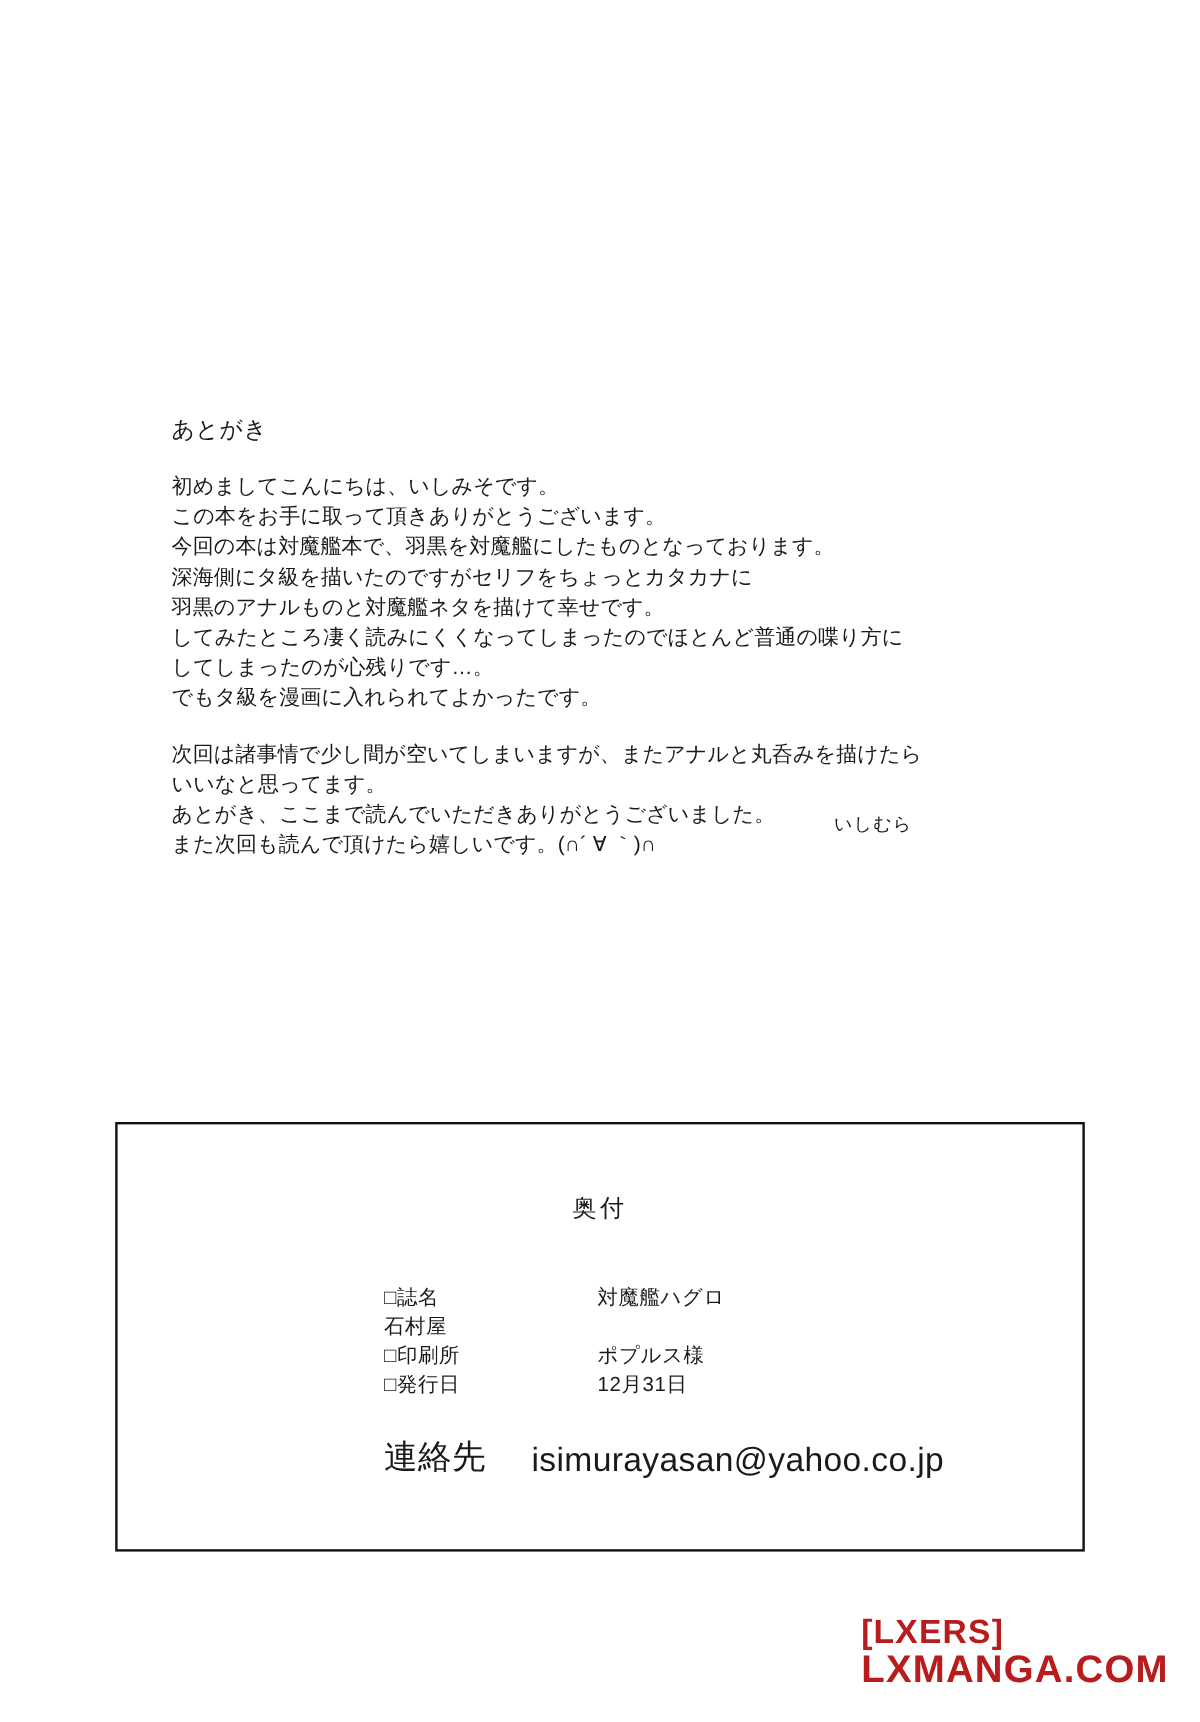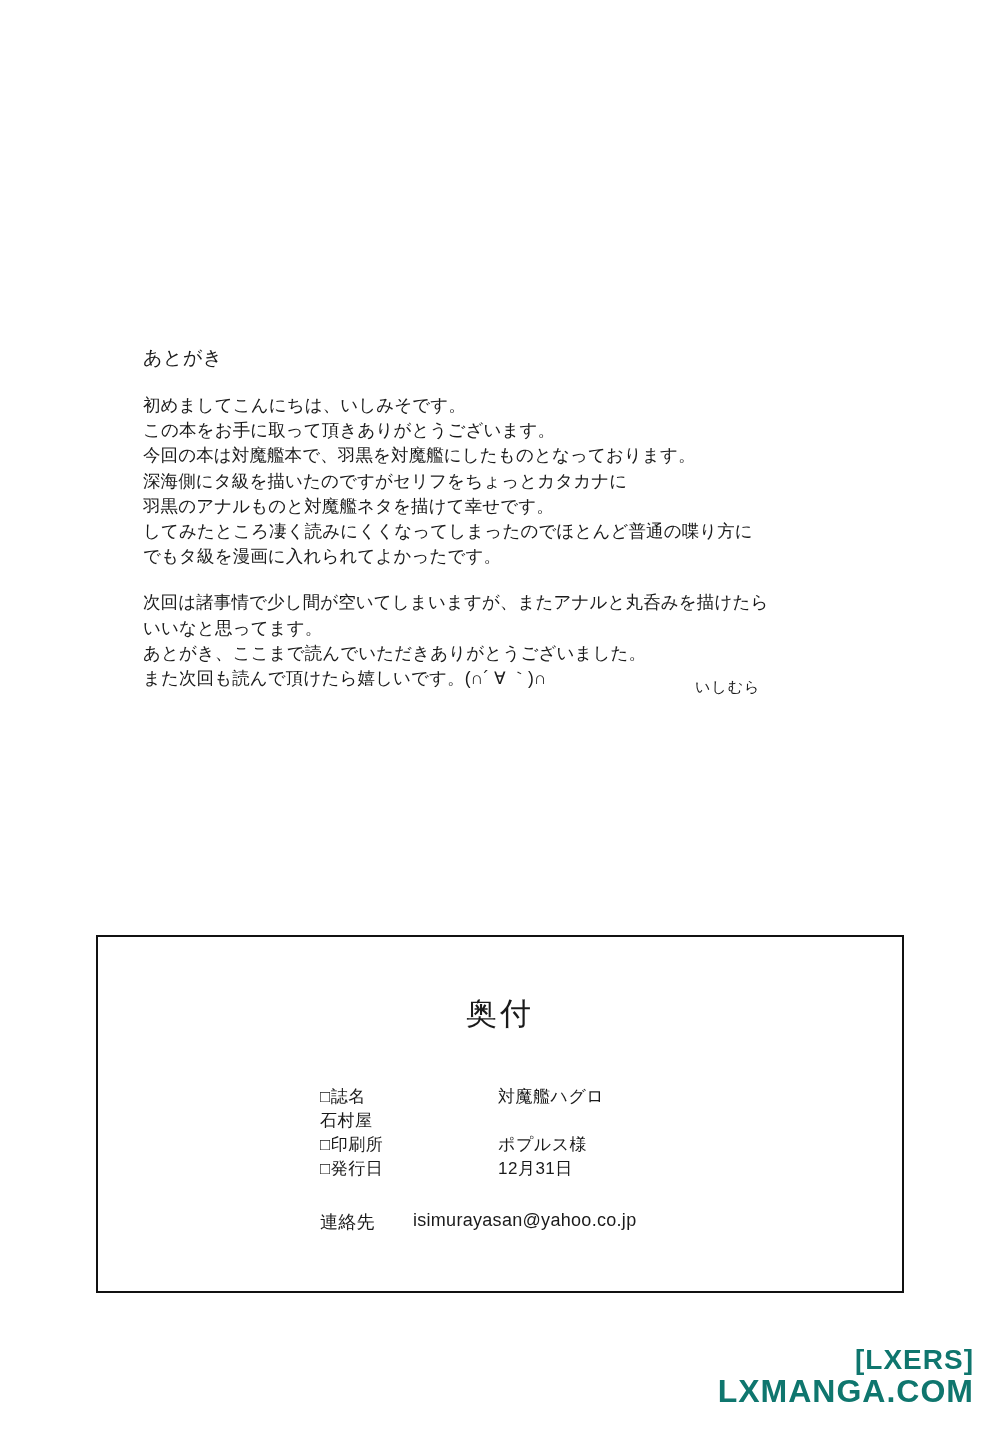--- a/index.html
+++ b/index.html
@@ -60,21 +60,21 @@
     position: absolute;
     left: 96px;
     top: 935px;
     width: 808px;
     height: 358px;
     border: 2px solid #111111;
     box-sizing: border-box;
   }
   .colophon-title {
     text-align: center;
-    font-size: 31px;
+    font-size: 20px;
     letter-spacing: 3px;
     margin: 56px 0 0 0;
     font-weight: normal;
   }
   .colophon-rows {
     margin: 50px 0 0 222px;
   }
   .colophon-row {
     display: flex;
     align-items: baseline;
@@ -85,41 +85,41 @@
   .colophon-label {
     width: 178px;
     flex: 0 0 178px;
     white-space: nowrap;
   }
   .colophon-value {
     white-space: nowrap;
   }
   .contact-row {
     margin: 28px 0 0 222px;
-    font-size: 18px;
+    font-size: 28px;
     letter-spacing: 0.3px;
     display: flex;
-    align-items: flex-start;
+    align-items: flex-end;
   }
   .contact-label {
     margin-right: 18px;
     white-space: nowrap;
   }
   .contact-value {
     white-space: nowrap;
     margin-left: 20px;
   }
 
   
   .watermark {
     position: absolute;
     right: 26px;
     bottom: 26px;
-    text-align: right;
-    color: #0f766e;
+    text-align: left;
+    color: #b91c1c;
     line-height: 1.06;
   }
   .watermark-top {
     font-size: 28px;
     font-weight: bold;
     letter-spacing: 1px;
   }
   .watermark-bottom {
     font-size: 32px;
     font-weight: bold;
@@ -133,20 +133,21 @@
 
   <section class="afterword">
     <h2 class="afterword-title">あとがき</h2>
     <div class="afterword-body">
       <p>初めましてこんにちは、いしみそです。</p>
       <p>この本をお手に取って頂きありがとうございます。</p>
       <p>今回の本は対魔艦本で、羽黒を対魔艦にしたものとなっております。</p>
       <p>深海側にタ級を描いたのですがセリフをちょっとカタカナに</p>
       <p>羽黒のアナルものと対魔艦ネタを描けて幸せです。</p>
       <p>してみたところ凄く読みにくくなってしまったのでほとんど普通の喋り方に</p>
+      <p>してしまったのが心残りです…。</p>
       <p>でもタ級を漫画に入れられてよかったです。</p>
       <div class="gap"></div>
       <p>次回は諸事情で少し間が空いてしまいますが、またアナルと丸呑みを描けたら</p>
       <p>いいなと思ってます。</p>
       <p>あとがき、ここまで読んでいただきありがとうございました。</p>
       <p>また次回も読んで頂けたら嬉しいです。(∩´    ∀ ｀)∩</p>
     </div>
   </section>
 
   <div class="signature">いしむら</div>

